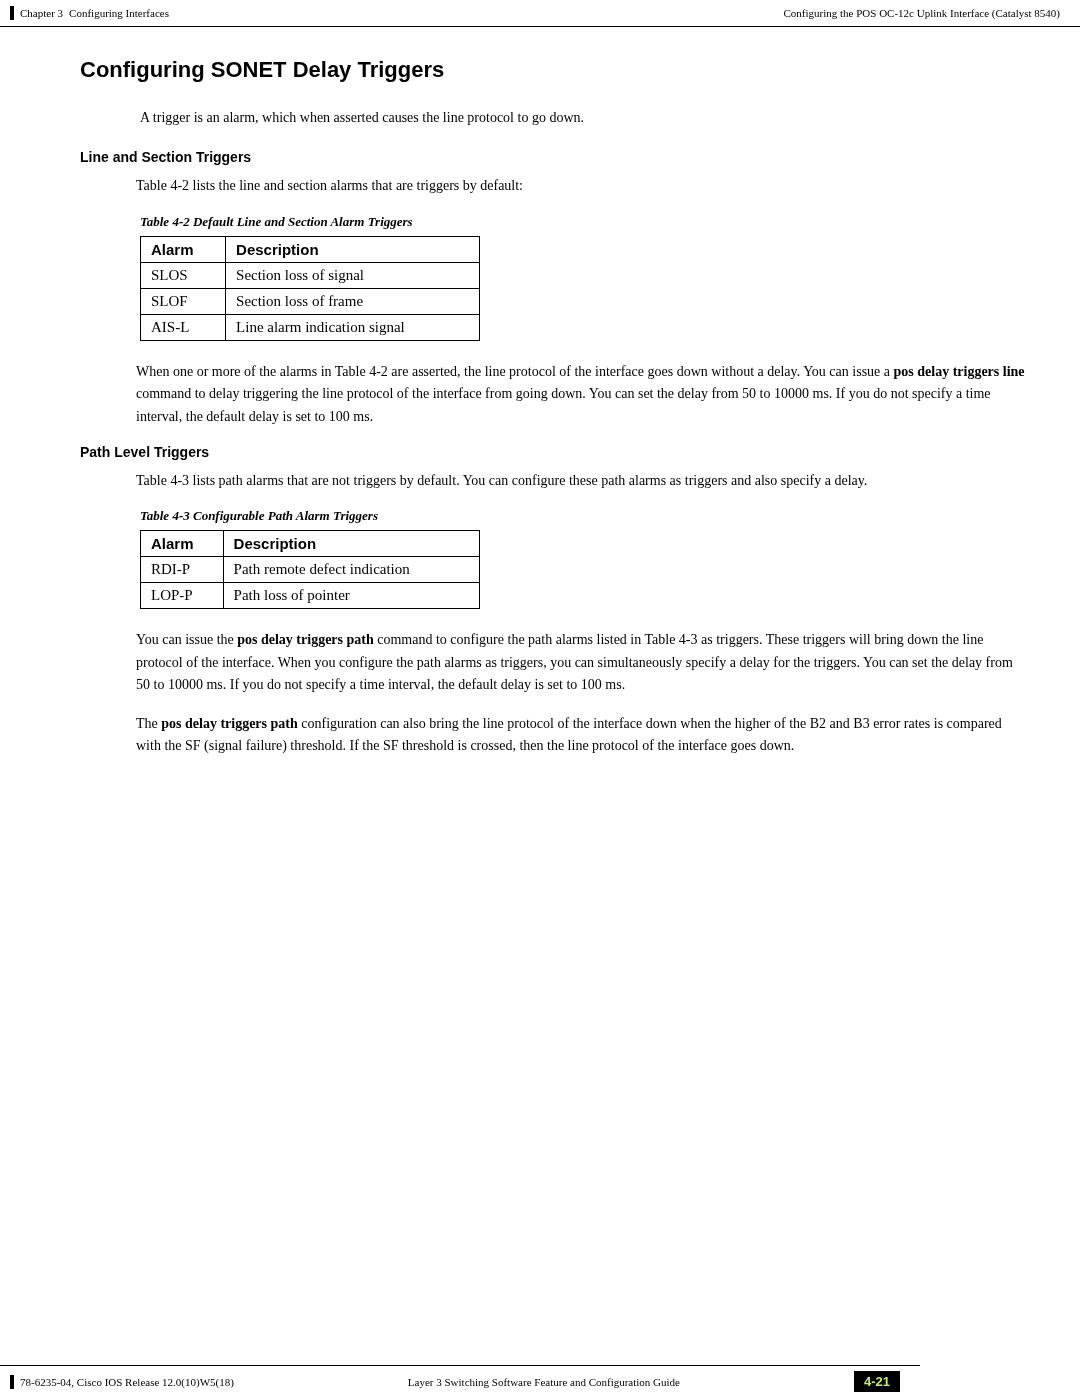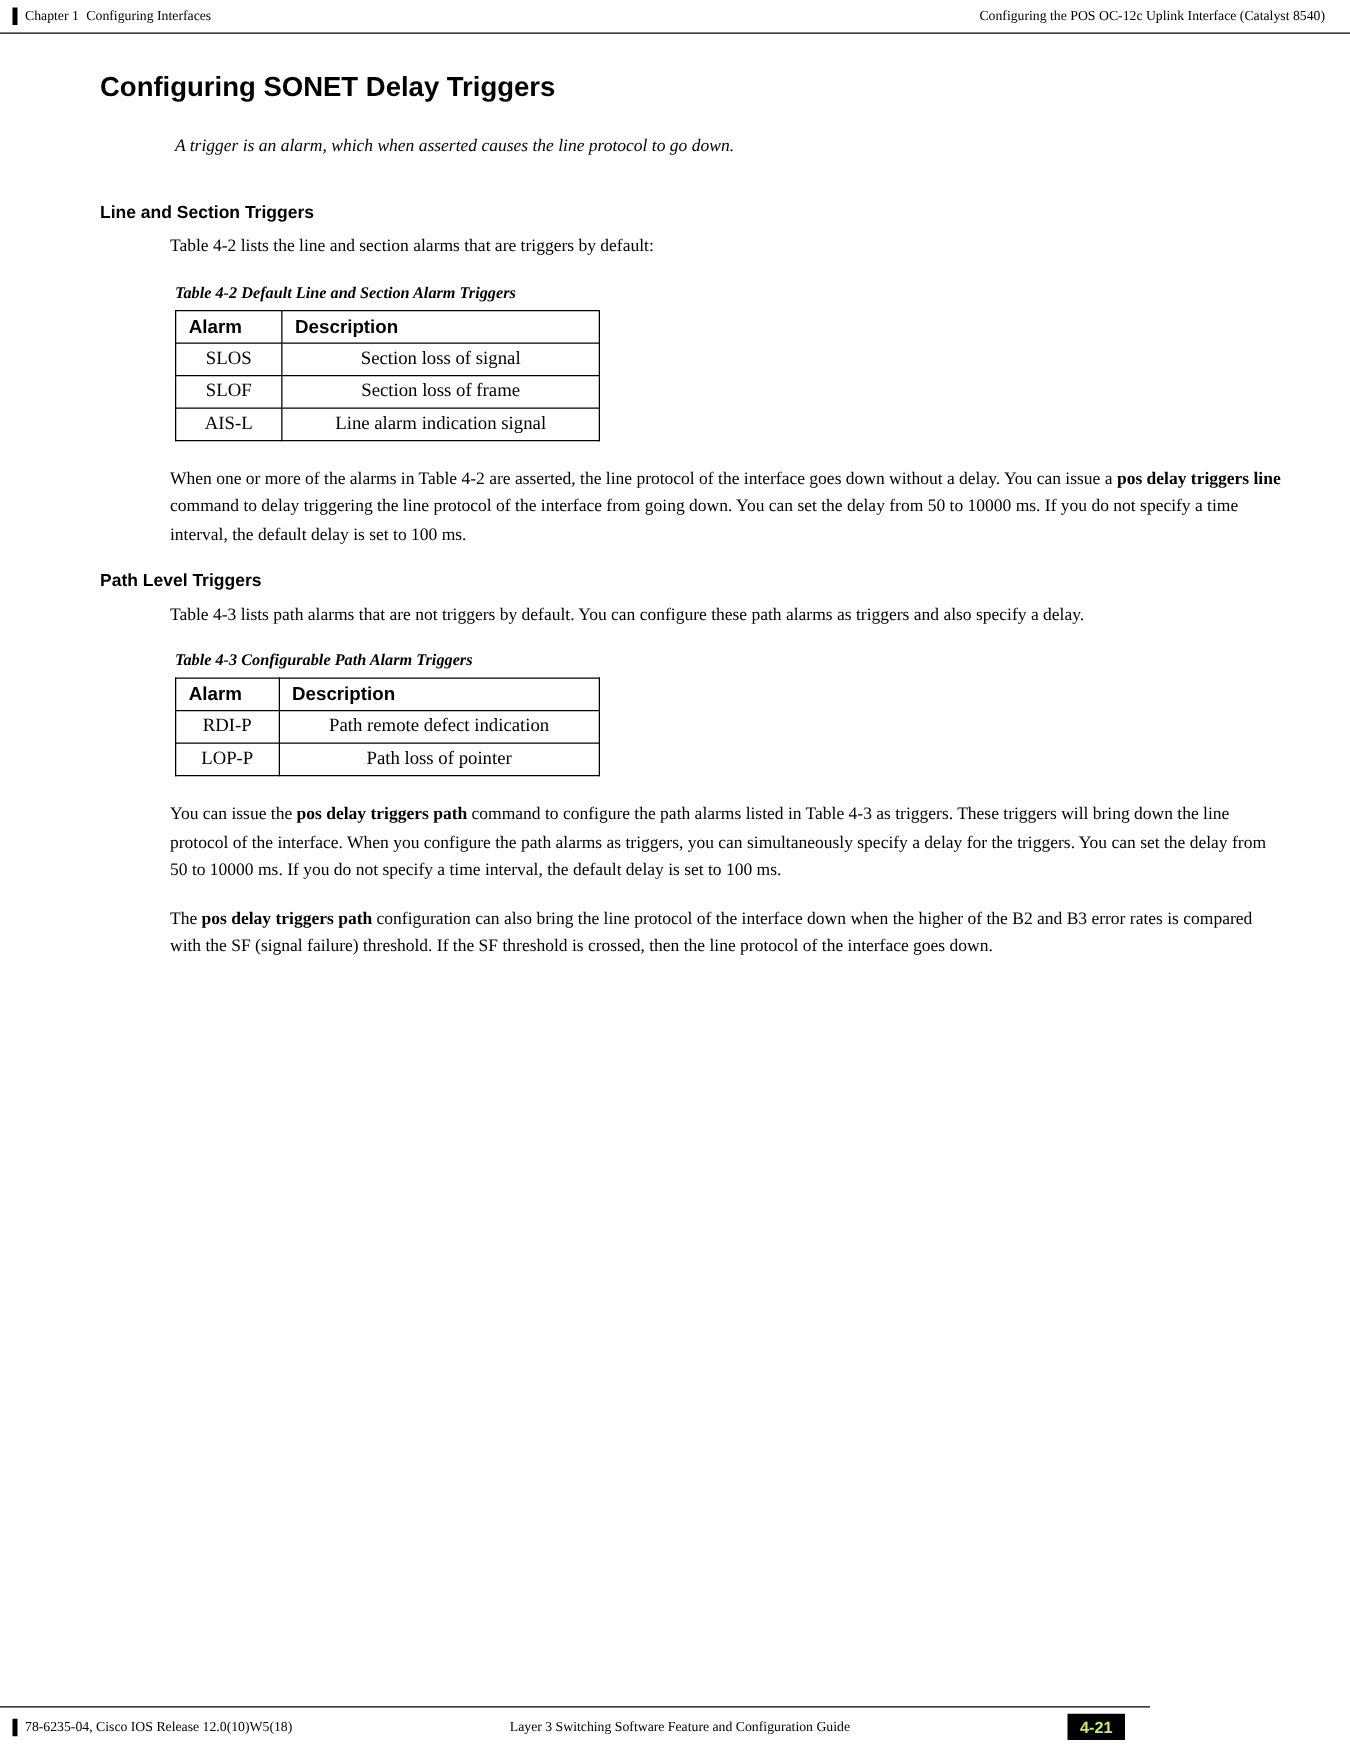--- a/index.html
+++ b/index.html
@@ -47,23 +47,22 @@
 
     h1.page-title {
       font-size: 22px;
       font-weight: bold;
       margin-bottom: 24px;
       font-family: Arial, sans-serif;
     }
 
     .intro-para {
       margin-left: 60px;
-      margin-bottom: 32px;
+      margin-bottom: 20px;
       line-height: 1.6;
-      font-style: italic;
     }
 
     .section-heading {
       font-weight: bold;
       font-size: 14px;
       margin-bottom: 10px;
       font-family: Arial, sans-serif;
     }
 
     .body-para {
@@ -95,21 +94,21 @@
     }
 
     table.alarm-table th {
       font-weight: bold;
       background: #fff;
       text-align: left;
       font-family: Arial, sans-serif;
     }
 
     table.alarm-table td {
-      text-align: center;
+      text-align: left;
     }
 
     .bold-inline {
       font-weight: bold;
     }
 
     .bottom-bar {
       position: fixed;
       bottom: 0;
       left: 0;
@@ -148,21 +147,21 @@
     .section-block {
       margin-bottom: 10px;
     }
   </style>
 </head>
 <body>
 
 <div class="top-bar">
   <div class="top-bar-left">
     <span class="bar-icon"></span>
-    <span>Chapter 1</span>
+    <span>Chapter 3</span>
     <span>Configuring Interfaces</span>
   </div>
   <div class="top-bar-right">Configuring the POS OC-12c Uplink Interface (Catalyst 8540)</div>
 </div>
 
 <div class="content-area">
 
   <h1 class="page-title">Configuring SONET Delay Triggers</h1>
 
   <p class="intro-para">A trigger is an alarm, which when asserted causes the line protocol to go down.</p>

